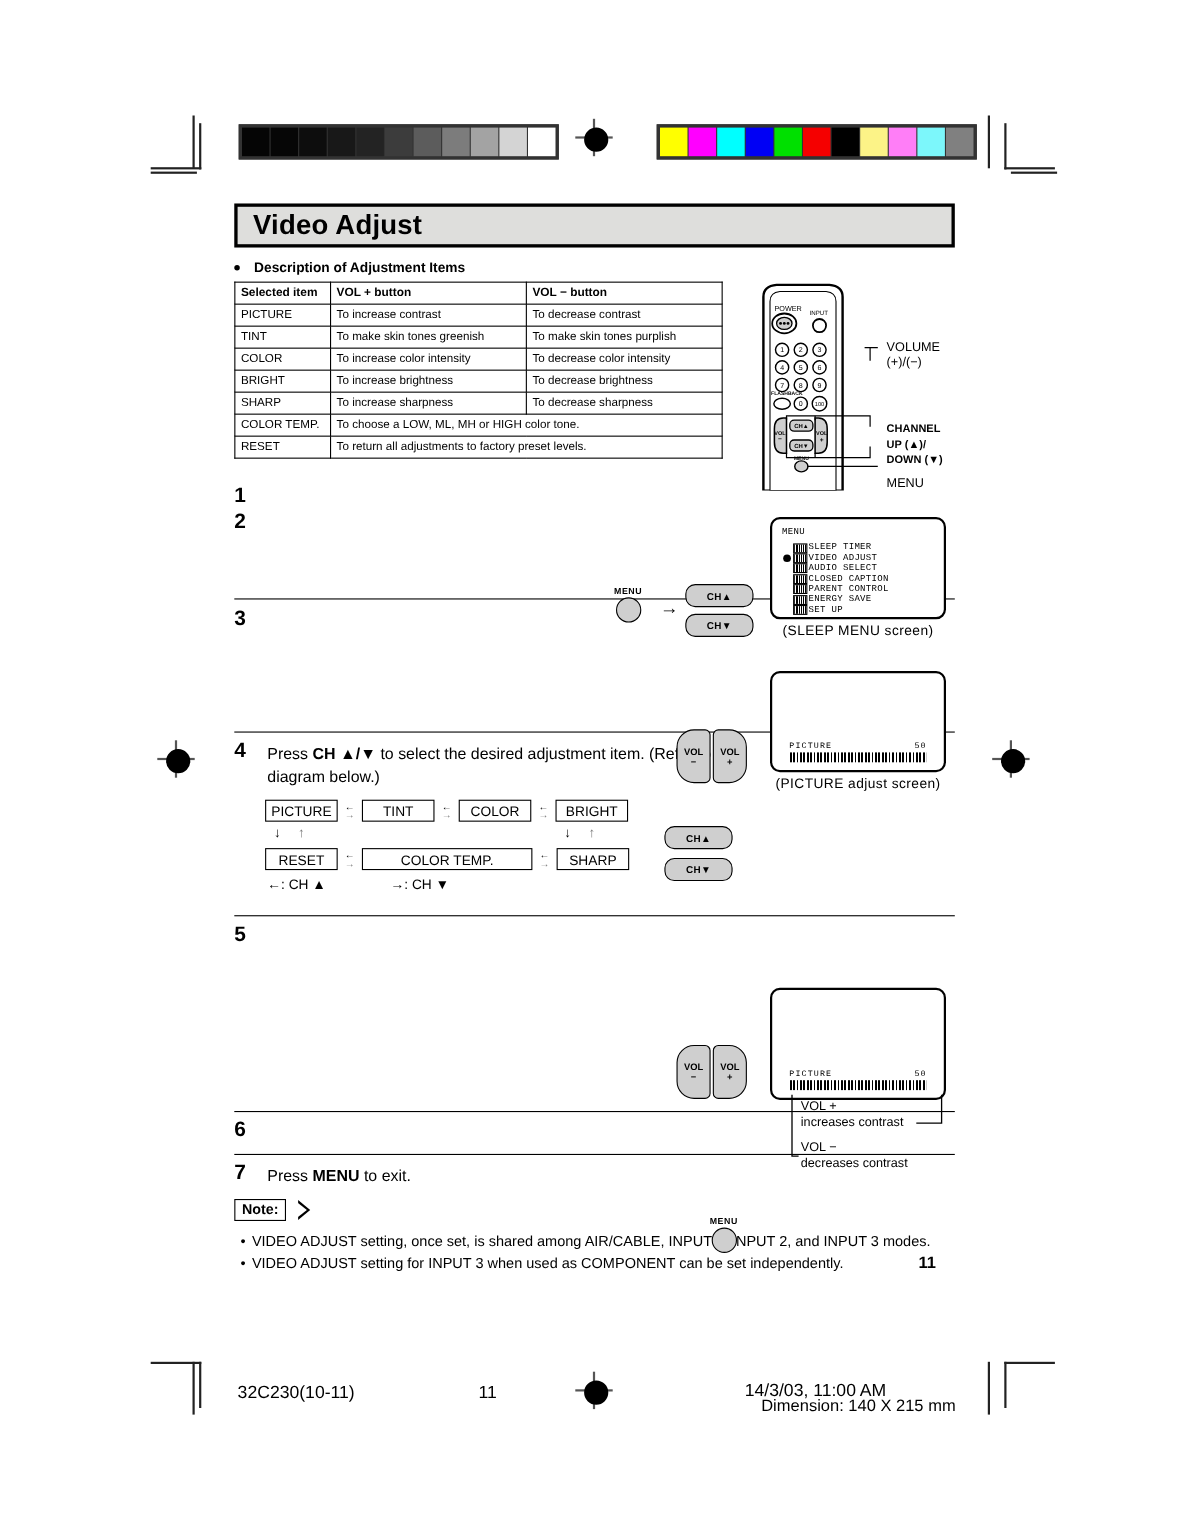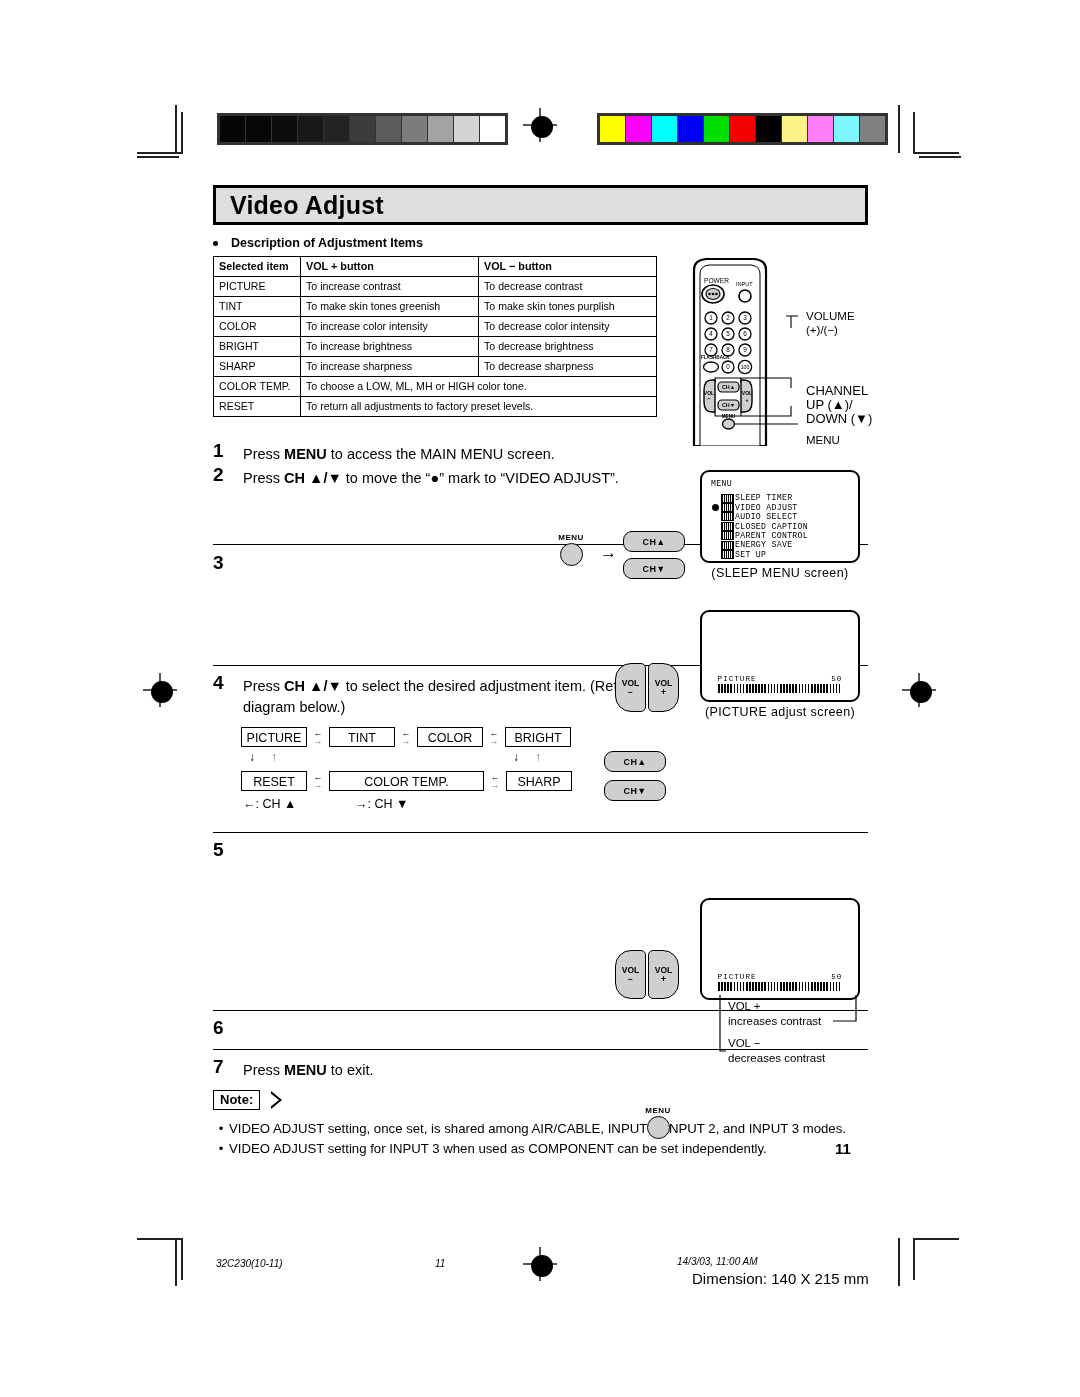--- a/index.html
+++ b/index.html
@@ -72,21 +72,21 @@
   
   .notebadge{display:inline-flex;align-items:center;gap:12px;}
   .notebox{border:1.4px solid #000;padding:1px 6px 2px 6px;font-size:13px;font-weight:bold;}
   .notetri{width:0;height:0;border-top:9px solid transparent;border-bottom:9px solid transparent;border-left:11px solid #000;margin-left:-1px;position:relative;}
   .notetri:after{content:"";position:absolute;left:-12px;top:-7px;border-top:7px solid transparent;border-bottom:7px solid transparent;border-left:9px solid #fff;}
   .bullets{font-size:13.2px;line-height:19px;margin-top:9px;}
   .bullets .li{display:flex;margin-bottom:1px;}
   .bullets .li span.b{width:16px;text-align:center;flex:none;}
 
   
-  .foot{font-size:10px;font-style:italic;}
+  .foot{font-size:16px;}
   .footbig{font-size:15px;}
 </style>
 </head>
 <body>
 
 <div class="corner" style="left:137px;top:112px;">
   <i style="left:0;top:40px;width:46px;height:2px;"></i>
   <i style="left:44px;top:0;width:2px;height:42px;"></i>
 </div>
 <div class="corner" style="left:175px;top:105px;">
@@ -226,29 +226,23 @@
         <tr>
           <td>RESET</td>
           <td colspan="2">To return all adjustments to factory preset levels.</td>
         </tr>
       </tbody>
   </table>
 
   
   <div class="step" style="margin-top:27px;height:24px;">
     <div class="stepnum">1</div>
-    <div class="steptxt">
-      <span>Press </span><b class="k">MENU</b><span> to access the MAIN MENU screen.</span>
-    </div>
   </div>
   <div class="step" style="height:24px;">
     <div class="stepnum">2</div>
-    <div class="steptxt">
-      <span>Press </span><b class="k">CH ▲/▼</b><span> to move the “●” mark to “VIDEO ADJUST”.</span>
-    </div>
   </div>
 
   <div class="hr" style="margin-top:52px;"></div>
 
   
   <div class="step" style="margin-top:11px;height:24px;">
     <div class="stepnum">3</div>
   </div>
 
   <div class="hr" style="margin-top:85px;"></div>
@@ -417,21 +411,21 @@
     <path d="M105 60 L105 72 M100 60 L112 60" fill="none" stroke="#000" stroke-width="1.1"></path>
     <path d="M29 156 L29 160 L105 160 L105 150" fill="none" stroke="#000" stroke-width="1.1"></path>
     <path d="M55 156 L55 160" fill="none" stroke="#000" stroke-width="1.1"></path>
     <path d="M48 168 L112 168" fill="none" stroke="#000" stroke-width="1.1"></path>
   </svg>
 </div>
 <div class="abs" style="left:806px;top:309px;font-size:11.5px;line-height:14px;">
   <div>VOLUME</div>
   <div>(+)/(−)</div>
 </div>
-<div class="abs" style="left:806px;top:384px;font-size:13px;line-height:14px;">
+<div class="abs" style="left:806px;top:384px;font-size:10px;line-height:14px;font-weight:bold;">
   <div>CHANNEL</div>
   <div>UP (▲)/</div>
   <div>DOWN (▼)</div>
 </div>
 <div class="abs" style="left:806px;top:434px;font-size:11.5px;">
   <span>MENU</span>
 </div>
 
 <div class="abs" style="left:548px;top:533px;">
   <div class="menubtn">

